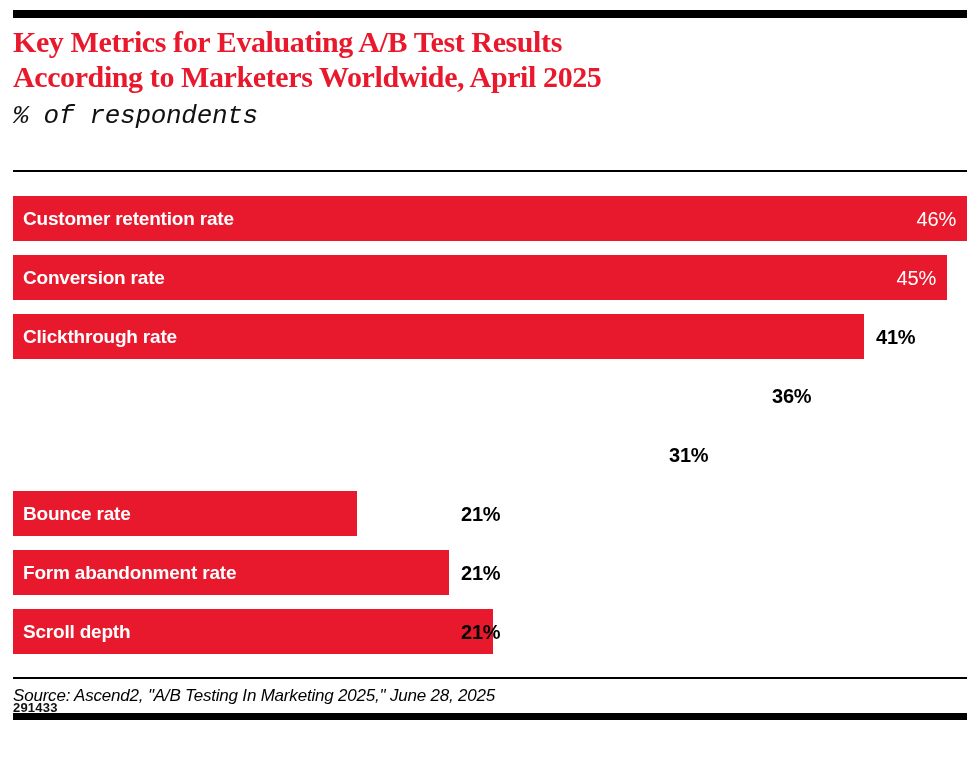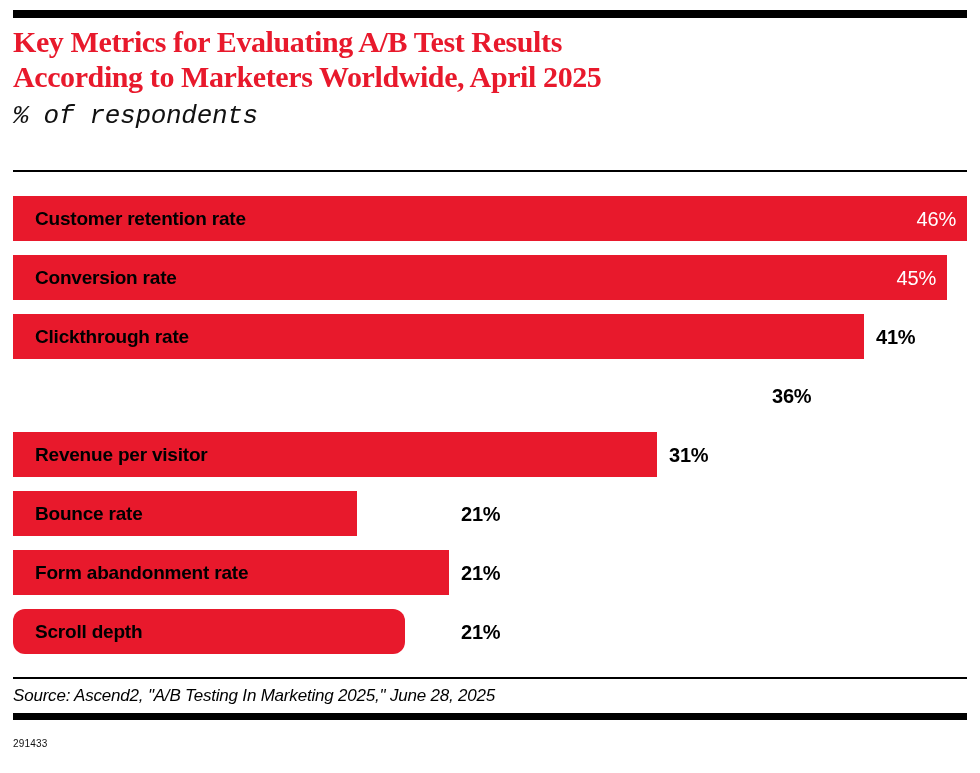--- a/index.html
+++ b/index.html
@@ -101,25 +101,25 @@
     position: absolute;
     left: 0;
     top: 0;
     height: 45px;
     background: #e8192c;
     display: flex;
     align-items: center;
     box-sizing: border-box;
   }
   .bar-label {
-    color: #000000;
+    color: #ffffff;
     font-size: 19px;
     font-weight: bold;
     letter-spacing: -0.2px;
-    padding-left: 22px;
+    padding-left: 10px;
     white-space: nowrap;
   }
   .bar-value-inside {
     position: absolute;
     right: 11px;
     top: 50%;
     transform: translateY(-50%);
     color: #ffffff;
     font-size: 20px;
     font-weight: normal;
@@ -144,23 +144,23 @@
     font-size: 17px;
     font-style: italic;
     color: #000000;
     letter-spacing: -0.2px;
   }
 
   
   .footer-id {
     position: absolute;
     left: 13px;
-    top: 738px;
-    font-size: 10px;
-    font-weight: normal;
+    top: 700px;
+    font-size: 13px;
+    font-weight: bold;
     color: #111111;
     letter-spacing: 0.2px;
   }
   .brand {
     position: absolute;
     right: 12px;
     top: 733px;
     display: flex;
     align-items: center;
     height: 28px;
@@ -213,39 +213,36 @@
       <div class="bar-row">
         <div class="bar" style="width: 851px;">
           <span class="bar-label">Clickthrough rate</span>
         </div>
         <span class="bar-value-outside" style="left: 863px;">41%</span>
       </div>
       <div class="bar-row">
         <span class="bar-value-outside" style="left: 759px;">36%</span>
       </div>
       <div class="bar-row">
-        <div class="bar" style="width: 644px;">
-          <span class="bar-label">Revenue per visitor</span>
-        </div>
         <span class="bar-value-outside" style="left: 656px;">31%</span>
       </div>
       <div class="bar-row">
         <div class="bar" style="width: 344px;">
           <span class="bar-label">Bounce rate</span>
         </div>
         <span class="bar-value-outside" style="left: 448px;">21%</span>
       </div>
       <div class="bar-row">
         <div class="bar" style="width: 436px;">
           <span class="bar-label">Form abandonment rate</span>
         </div>
         <span class="bar-value-outside" style="left: 448px;">21%</span>
       </div>
       <div class="bar-row">
-        <div class="bar" style="width: 392px; border-radius: 12px;">
+        <div class="bar" style="width: 480px;">
           <span class="bar-label">Scroll depth</span>
         </div>
         <span class="bar-value-outside" style="left: 448px;">21%</span>
       </div>
     </div>
 
   <div class="rule-thin-source"></div>
 
   <div class="source">Source: Ascend2, "A/B Testing In Marketing 2025," June 28, 2025</div>
 

